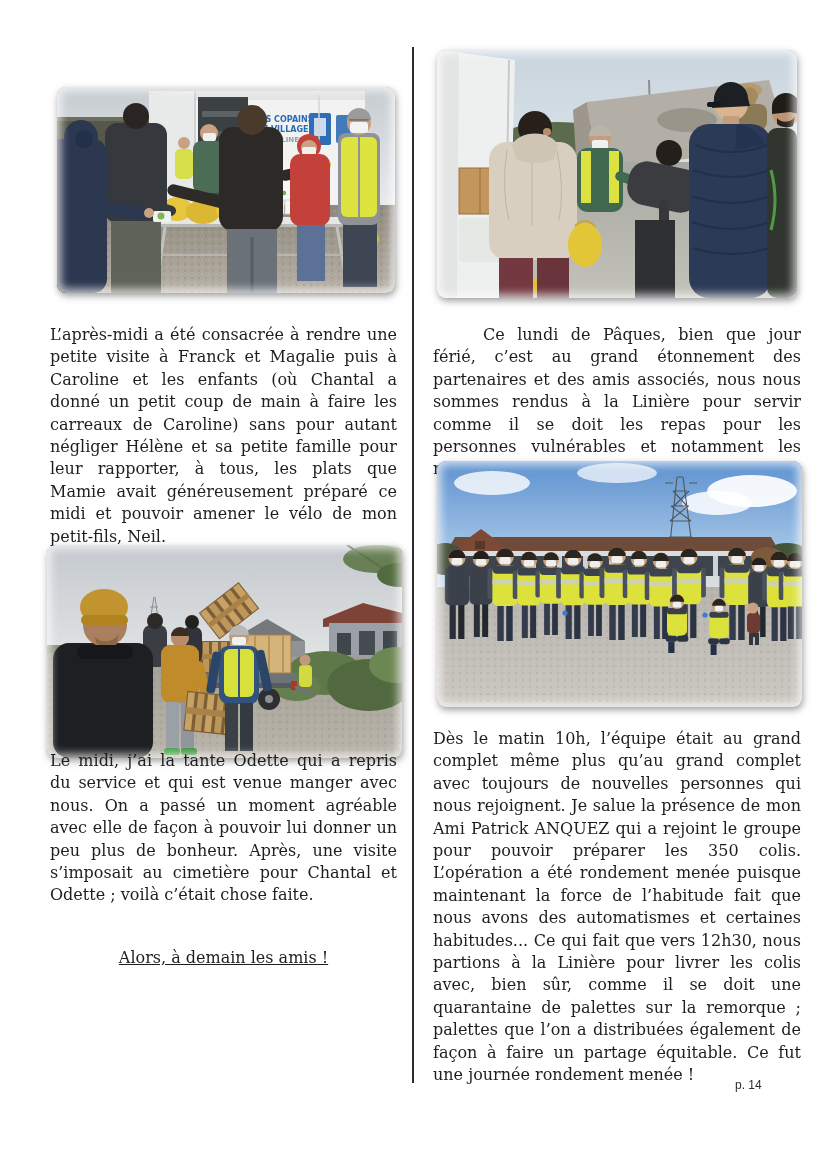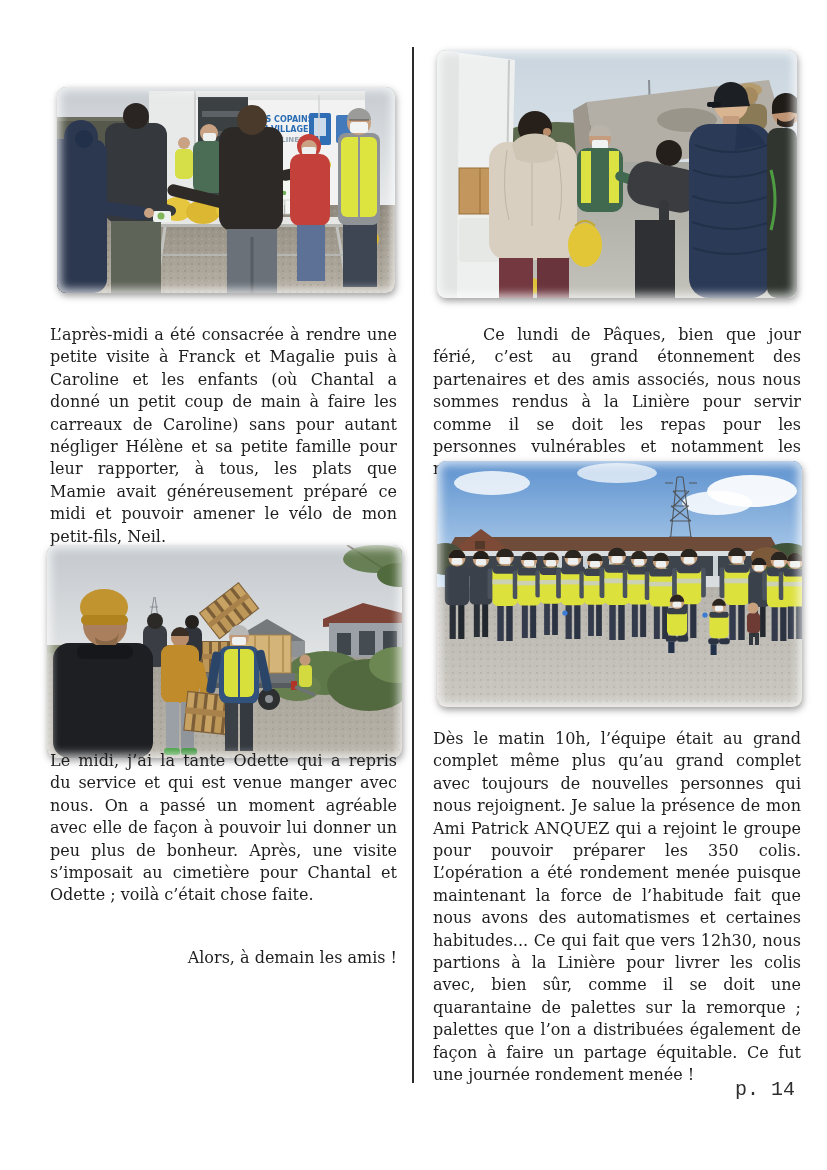--- a/index.html
+++ b/index.html
@@ -1,29 +1,29 @@
 <!DOCTYPE html>
 <html><head>
 <meta charset="utf-8">
 <style>
   html,body{margin:0;padding:0;background:#ffffff;}
   .page{position:relative;width:827px;height:1170px;background:#ffffff;overflow:hidden;
         font-family:"DejaVu Serif","Liberation Serif",serif;color:#1e1e1e;}
   .para{position:absolute;font-size:16px;line-height:22.4px;text-align:justify;
         text-justify:inter-word;}
   .indent-first{text-indent:50px;}
-  .single-line{text-align:right;}
+  .single-line{text-align:center;text-decoration:underline;}
   .divider{position:absolute;left:412px;top:47px;width:1.5px;height:1036px;background:#2b2b2b;}
   .photo{position:absolute;border-radius:9px;overflow:hidden;background:#d8d8d4;
          box-shadow:1px 3px 7px rgba(95,95,95,.6);}
   .photo::after{content:"";position:absolute;inset:0;border-radius:9px;pointer-events:none;
          box-shadow:inset 0 0 9px 4px rgba(255,255,255,.7);}
   .photo svg{display:block;width:100%;height:100%;}
-  .page-num{position:absolute;left:735px;top:1078px;font-family:Liberation Mono, monospace;
-         font-size:20px;color:#2e2e2e;}
+  .page-num{position:absolute;left:735px;top:1078px;font-family:Liberation Sans, sans-serif;
+         font-size:12px;color:#2e2e2e;}
   .vanlogo{font-family:"DejaVu Sans","Liberation Sans",sans-serif;font-weight:bold;}
 </style>
 </head>
 <body>
 
 <div class="page">
 
   <figure class="photo" style="left:57px;top:87px;width:338px;height:206px;margin:0;" aria-label="Volunteers distributing food parcels at tables behind a white association van">
     <svg viewBox="0 0 338 206" preserveAspectRatio="none">
       <defs>

